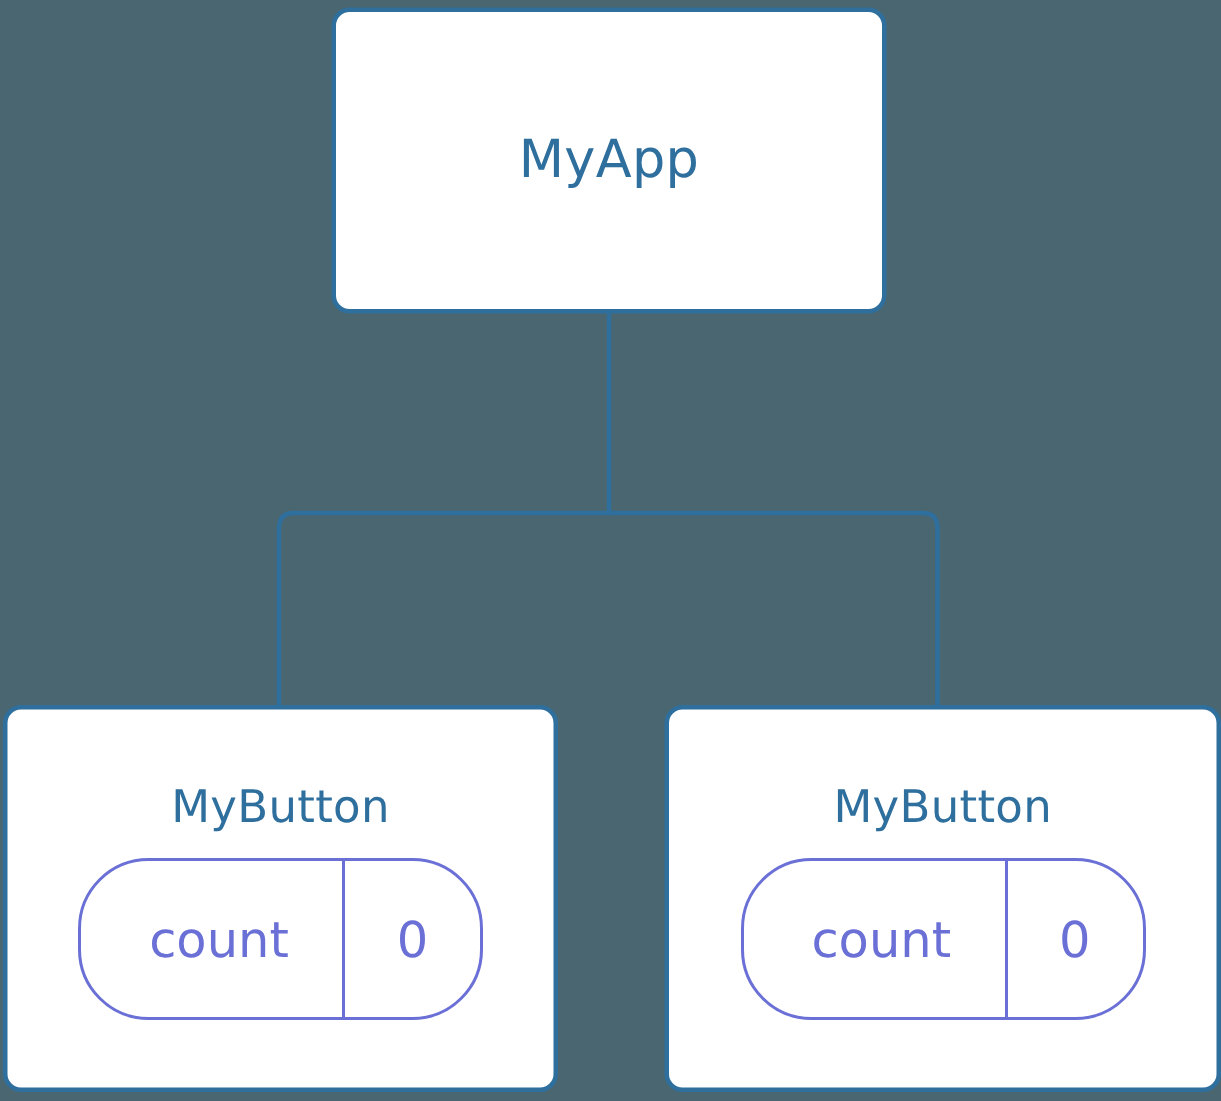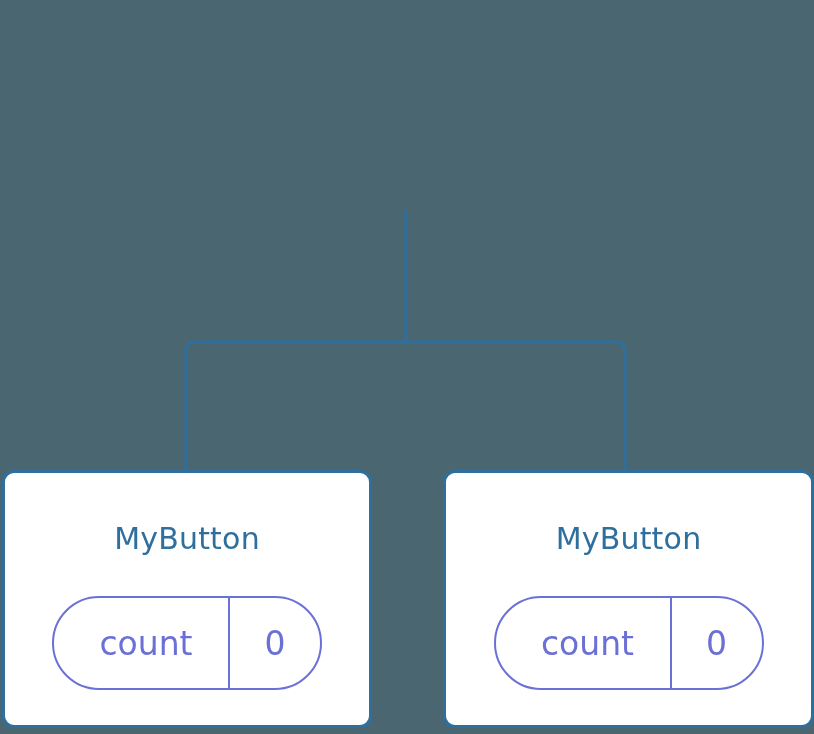--- a/index.html
+++ b/index.html
@@ -80,22 +80,22 @@
     font-size: 35px;
   }
 
   .node-child-left .node-title,
   .node-child-right .node-title {
     margin-top: 51px;
   }
 
   
   .state-pill {
-    margin-top: 42px;
-    height: 94px;
+    margin-top: 18px;
+    height: 108px;
     box-sizing: border-box;
     border: 2px solid #6b70d6;
     border-radius: 47px;
     display: flex;
     align-items: stretch;
     background: transparent;
     overflow: hidden;
   }
 
   .state-key,
@@ -124,20 +124,23 @@
 </head>
 <body>
 
 <div id="tree-canvas">
 
   <svg id="connector-layer" width="814" height="734" viewBox="0 0 814 734" xmlns="http://www.w3.org/2000/svg">
     <path d="M 406 209 L 406 342 L 196 342 Q 186 342 186 352 L 186 470" fill="none" stroke="#2e6f9e" stroke-width="3" stroke-linecap="butt" stroke-linejoin="round"></path>
     <path d="M 406 342 L 615 342 Q 625 342 625 352 L 625 470" fill="none" stroke="#2e6f9e" stroke-width="3" stroke-linecap="butt" stroke-linejoin="round"></path>
   </svg>
 
+  <div class="node-box node-root">
+    <span class="node-title">MyApp</span>
+  </div>
 
   <div class="node-box node-child-left">
     <span class="node-title">MyButton</span>
     <div class="state-pill">
       <span class="state-key">count</span>
       <span class="state-value">0</span>
     </div>
   </div>
 
   <div class="node-box node-child-right">

